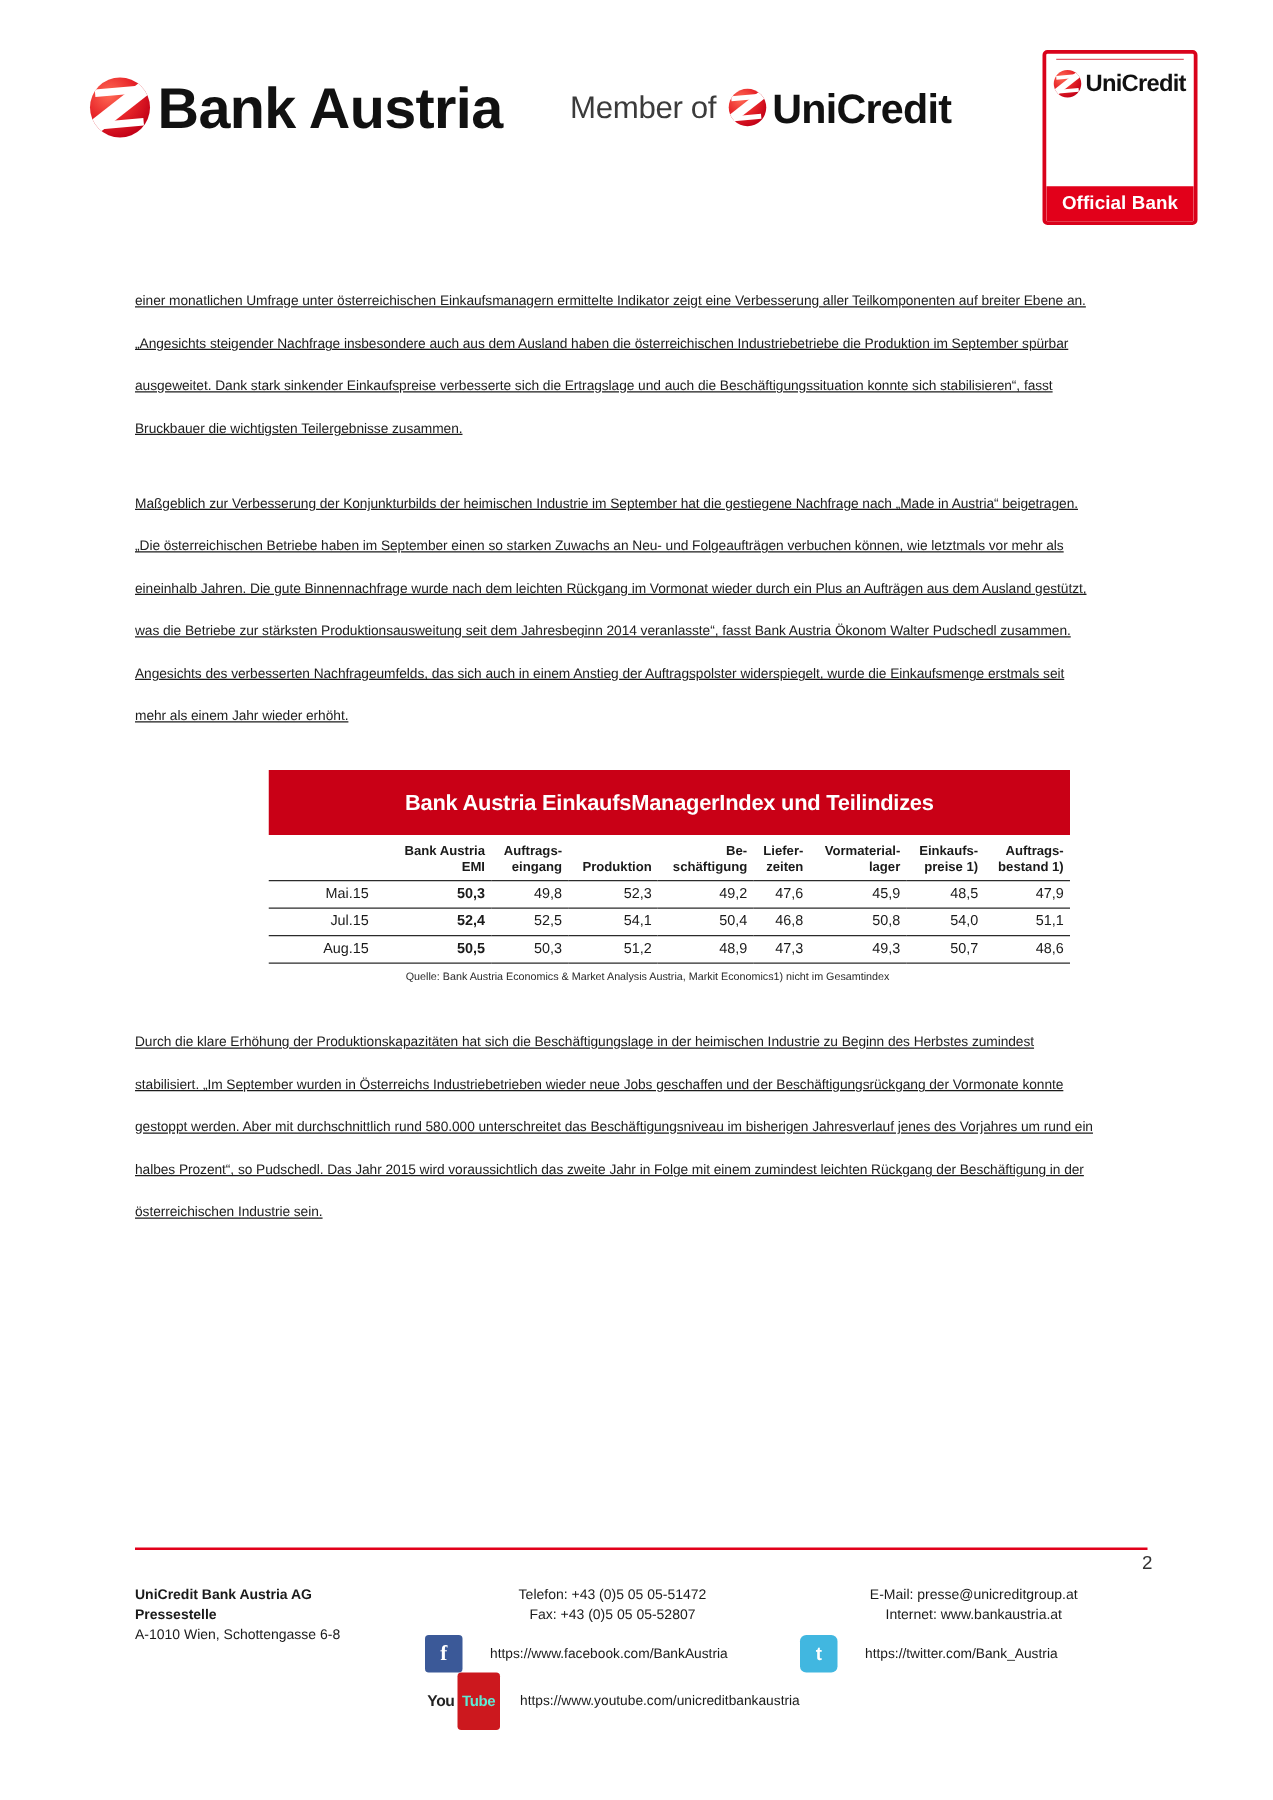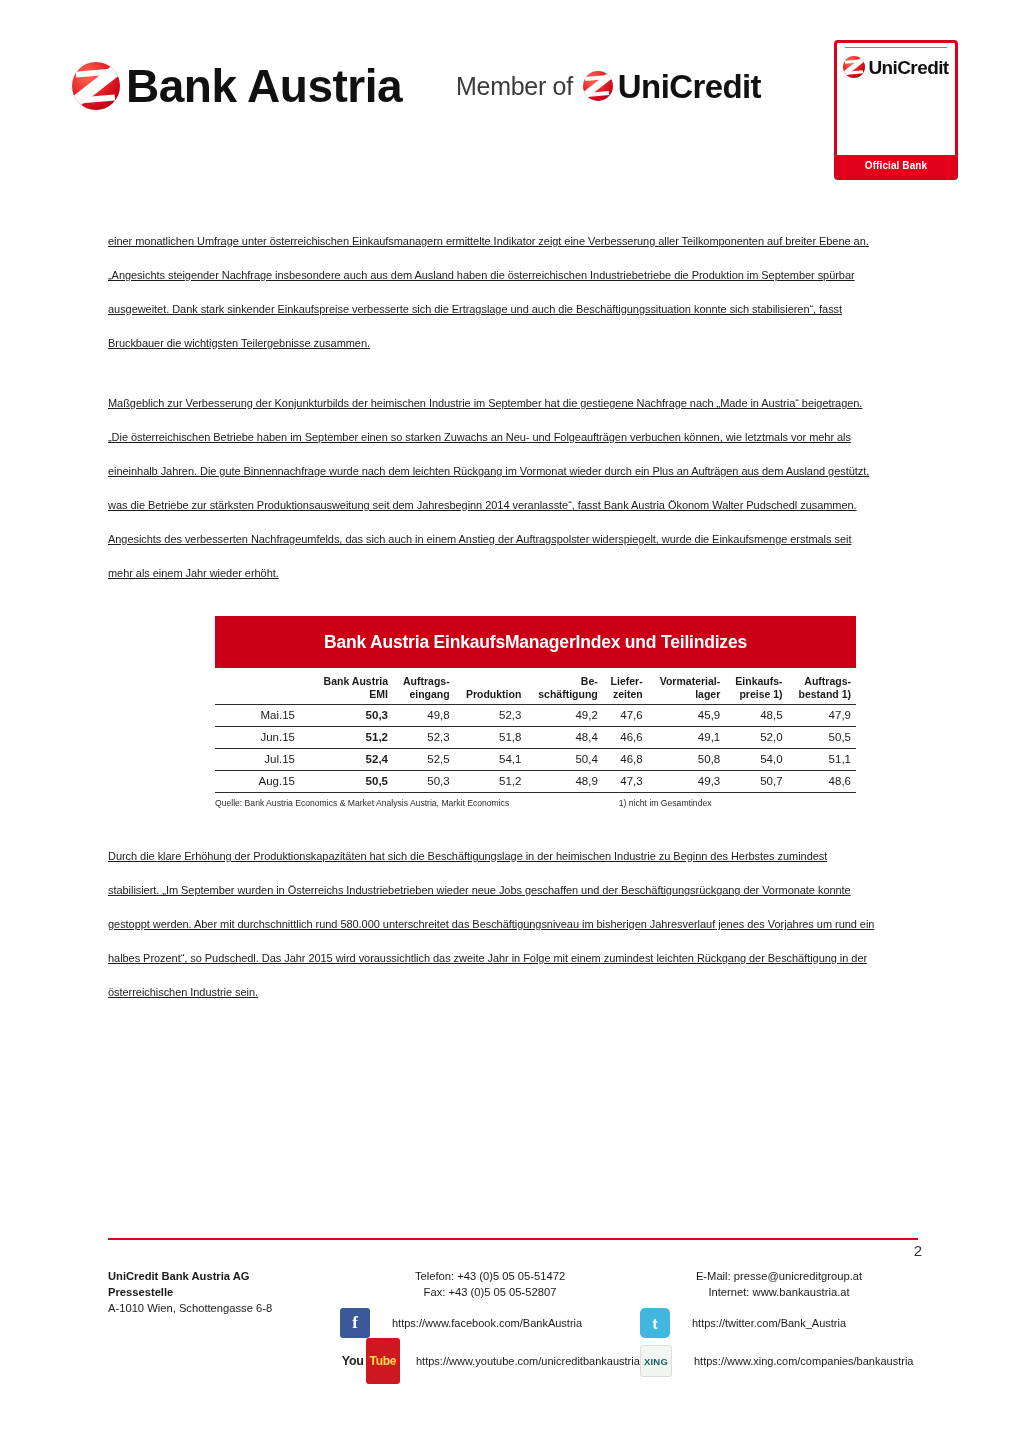--- a/index.html
+++ b/index.html
@@ -199,21 +199,21 @@
   .badge-uc .uc-wordmark {
     font-size: 19px;
     margin-left: 3px;
   }
   .badge-footer {
     position: absolute;
     left: 0; right: 0; bottom: 0;
     background: #e2001a;
     color: #ffffff;
     text-align: center;
-    font-size: 10px;
+    font-size: 15px;
     font-weight: bold;
     padding: 5px 0 6px 0;
     letter-spacing: 0.1px;
   }
 
   
   .content {
     position: absolute;
     left: 108px;
     top: 224px;
@@ -276,21 +276,21 @@
   table.emi tbody tr:first-child td { border-top: 1.4px solid #2b2b2b; margin-top: 27px; }
 
   .figure-foot {
     display: flex;
     justify-content: flex-start;
     font-size: 8.6px;
     color: #2a2a2a;
     padding-top: 4px;
     line-height: 12px;
   }
-  .figure-foot .src { width: 63%; }
+  .figure-foot .src { width: 63%; text-align: right; }
   .figure-foot .note { width: 37%; }
 
   
   .footer {
     position: absolute;
     left: 0;
     bottom: 0;
     width: 1018px;
     height: 220px;
   }
@@ -360,21 +360,21 @@
   .ic-yt {
     background: #ffffff;
     width: 62px;
     border-radius: 0;
     color: #222;
     font-size: 12.5px;
     letter-spacing: -0.3px;
   }
   .ic-yt .yt-tube {
     background: #cc181e;
-    color: #fde047;
+    color: #5eead4;
     border-radius: 3px;
     padding: 16px 4px;
     margin-left: 2px;
     font-size: 12px;
   }
   .ic-xing {
     background: #f3f5f3;
     border: 1px solid #dcdcdc;
     color: #12615f;
     font-size: 9.5px;
@@ -477,31 +477,20 @@
           <tr>
             <td class="month">Mai.15</td>
             <td class="emi-val">50,3</td>
             <td>49,8</td>
             <td>52,3</td>
             <td>49,2</td>
             <td>47,6</td>
             <td>45,9</td>
             <td>48,5</td>
             <td>47,9</td>
-          </tr>
-          <tr>
-            <td class="month">Jun.15</td>
-            <td class="emi-val">51,2</td>
-            <td>52,3</td>
-            <td>51,8</td>
-            <td>48,4</td>
-            <td>46,6</td>
-            <td>49,1</td>
-            <td>52,0</td>
-            <td>50,5</td>
           </tr>
           <tr>
             <td class="month">Jul.15</td>
             <td class="emi-val">52,4</td>
             <td>52,5</td>
             <td>54,1</td>
             <td>50,4</td>
             <td>46,8</td>
             <td>50,8</td>
             <td>54,0</td>
@@ -562,22 +551,18 @@
 
       <div class="fcol-right">
         <div class="fline">E-Mail: presse@unicreditgroup.at</div>
         <div class="fline">Internet: www.bankaustria.at</div>
 
         <div class="social-row">
           <span class="social-icon ic-tw">t</span>
           <span class="social-url">https://twitter.com/Bank_Austria</span>
         </div>
 
-        <div class="social-row">
-          <span class="social-icon ic-xing">XING</span>
-          <span class="social-url">https://www.xing.com/companies/bankaustria</span>
-        </div>
       </div>
 
     </div>
   </div>
 
 </div>
 
 </body></html>

